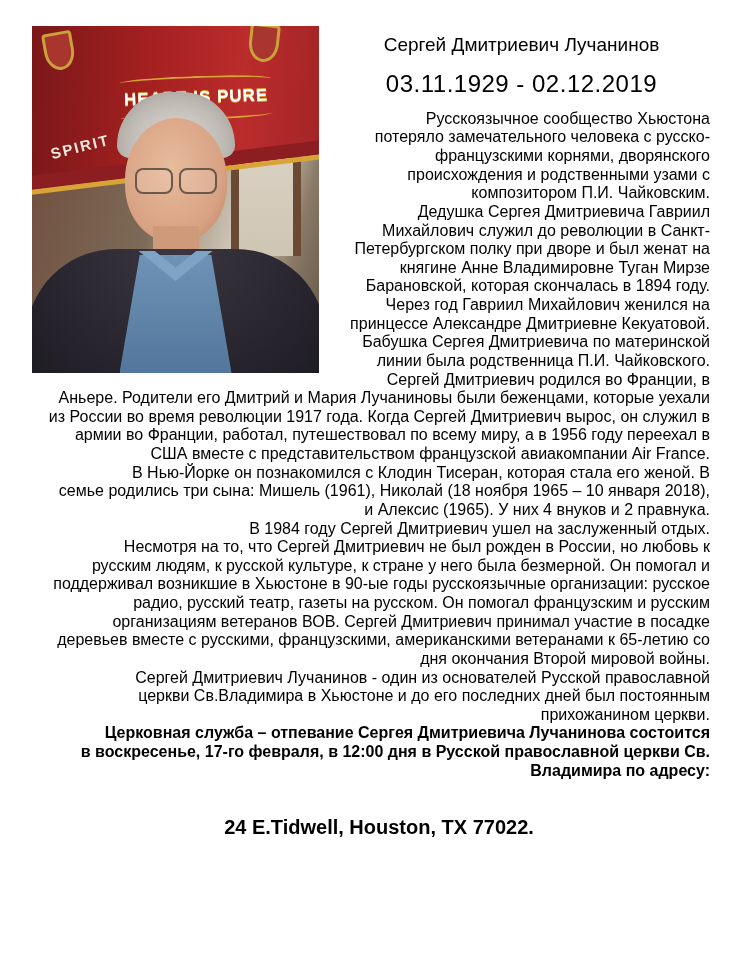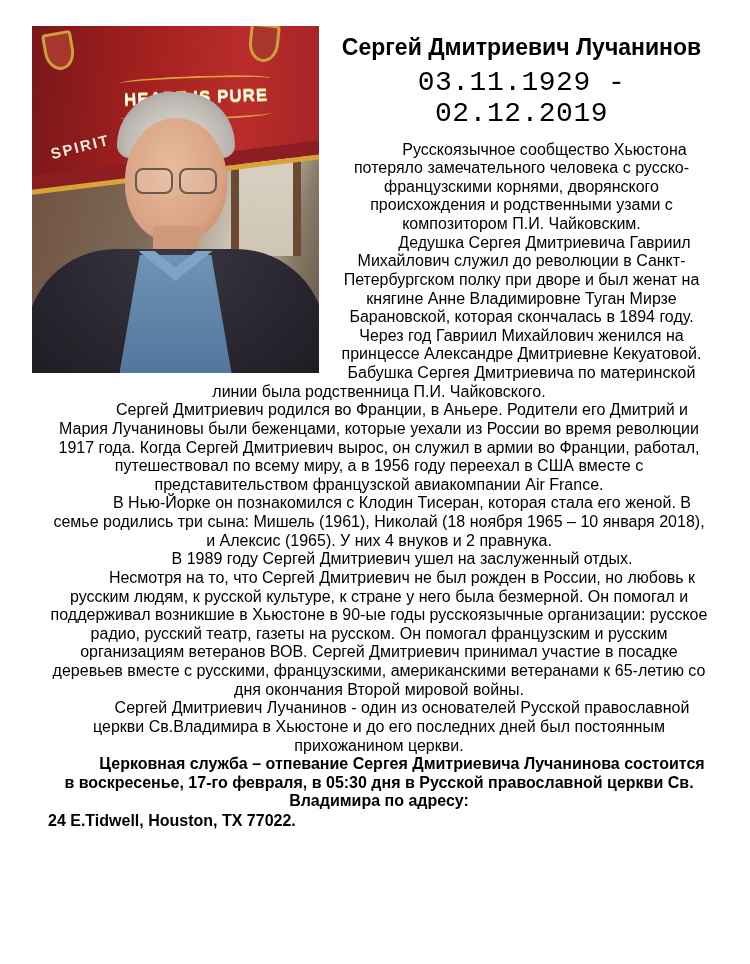--- a/index.html
+++ b/index.html
@@ -105,33 +105,33 @@
   }
   .collar {
     position: absolute; left: 50%; bottom: 92px; transform: translateX(-50%);
     width: 74px; height: 30px;
     background: #7ea3c4;
     clip-path: polygon(0 0, 50% 100%, 100% 0, 78% 0, 50% 55%, 22% 0);
   }
 
   
   .header-block { text-align: center; padding-top: 18px; }
-  .doc-title { font-size: 23px; font-weight: bold; line-height: 1.2; white-space: nowrap; }
-  .doc-dates { font-size: 28px; margin-top: 5px; letter-spacing: 0.5px; font-family: Liberation Mono, monospace; }
+  .doc-title { font-size: 19px; font-weight: normal; line-height: 1.2; white-space: nowrap; }
+  .doc-dates { font-size: 24px; margin-top: 13px; letter-spacing: 0.5px; }
 
   .body-text { margin-top: 12px; }
   .para {
     font-size: 16px;
     line-height: 1.165;
     text-indent: 46px;
-    text-align: center;
+    text-align: right;
   }
   .para.bold { font-weight: bold; }
   .address {
-    font-size: 16px; font-weight: bold; line-height: 1.2;
+    font-size: 20px; font-weight: bold; text-align: center; line-height: 1.2; margin-top: 35px;
   }
 </style>
 </head>
 <body>
 
 <div class="page">
 
   <div class="photo">
     <div class="photo-window"></div>
     <div class="banner"></div>
@@ -152,21 +152,21 @@
     <div class="doc-title">Сергей Дмитриевич Лучанинов</div>
     <div class="doc-dates">03.11.1929  - 02.12.2019</div>
   </div>
 
   <div class="body-text">
     <p class="para">Русскоязычное сообщество Хьюстона потеряло замечательного человека с русско-французскими корнями, дворянского происхождения и родственными узами с композитором П.И. Чайковским.</p>
     <p class="para">Дедушка Сергея Дмитриевича Гавриил Михайлович  служил до революции в Санкт-Петербургском полку при дворе и был женат на княгине  Анне Владимировне  Туган Мирзе Барановской, которая скончалась в 1894 году. Через год Гавриил Михайлович женился на принцессе Александре Дмитриевне Кекуатовой.  Бабушка Сергея Дмитриевича по материнской линии была родственница П.И. Чайковского.</p>
 
     <p class="para">Сергей Дмитриевич родился во Франции, в Аньере. Родители его Дмитрий и Мария Лучаниновы были  беженцами, которые уехали из России во время революции 1917 года. Когда Сергей Дмитриевич вырос, он служил в армии во Франции, работал, путешествовал по всему миру, а в 1956 году переехал в США вместе с представительством французской авиакомпании Air France.</p>
     <p class="para">В Нью-Йорке он познакомился с Клодин Тисеран, которая стала его женой. В семье родились три сына: Мишель (1961), Николай (18 ноября 1965 – 10 января 2018), и Алексис (1965).  У них  4 внуков и 2 правнука.</p>
-    <p class="para">В 1989 году Сергей Дмитриевич ушел на заслуженный отдых.</p>
+    <p class="para">В 1984 году Сергей Дмитриевич ушел на заслуженный отдых.</p>
     <p class="para">Несмотря на то, что Сергей Дмитриевич не был рожден в России, но любовь к русским людям, к русской культуре, к стране у него была безмерной. Он помогал и поддерживал возникшие в Хьюстоне в 90-ые годы русскоязычные организации: русское радио, русский театр, газеты на русском. Он помогал французским и русским организациям ветеранов ВОВ. Сергей Дмитриевич принимал участие в посадке деревьев вместе с русскими, французскими, американскими ветеранами к 65-летию со дня окончания Второй мировой войны.</p>
     <p class="para">Сергей Дмитриевич Лучанинов -  один из основателей Русской православной церкви Св.Владимира в Хьюстоне и до его последних дней был постоянным прихожанином церкви.</p>
 
-    <p class="para bold">Церковная служба – отпевание  Сергея Дмитриевича Лучанинова состоится в воскресенье, 17-го февраля, в 05:30 дня  в Русской православной церкви Св. Владимира по адресу:</p>
+    <p class="para bold">Церковная служба – отпевание  Сергея Дмитриевича Лучанинова состоится в воскресенье, 17-го февраля, в 12:00 дня  в Русской православной церкви Св. Владимира по адресу:</p>
     <div class="address">24 E.Tidwell, Houston, TX 77022.</div>
   </div>
 
 </div>
 
 </body></html>

